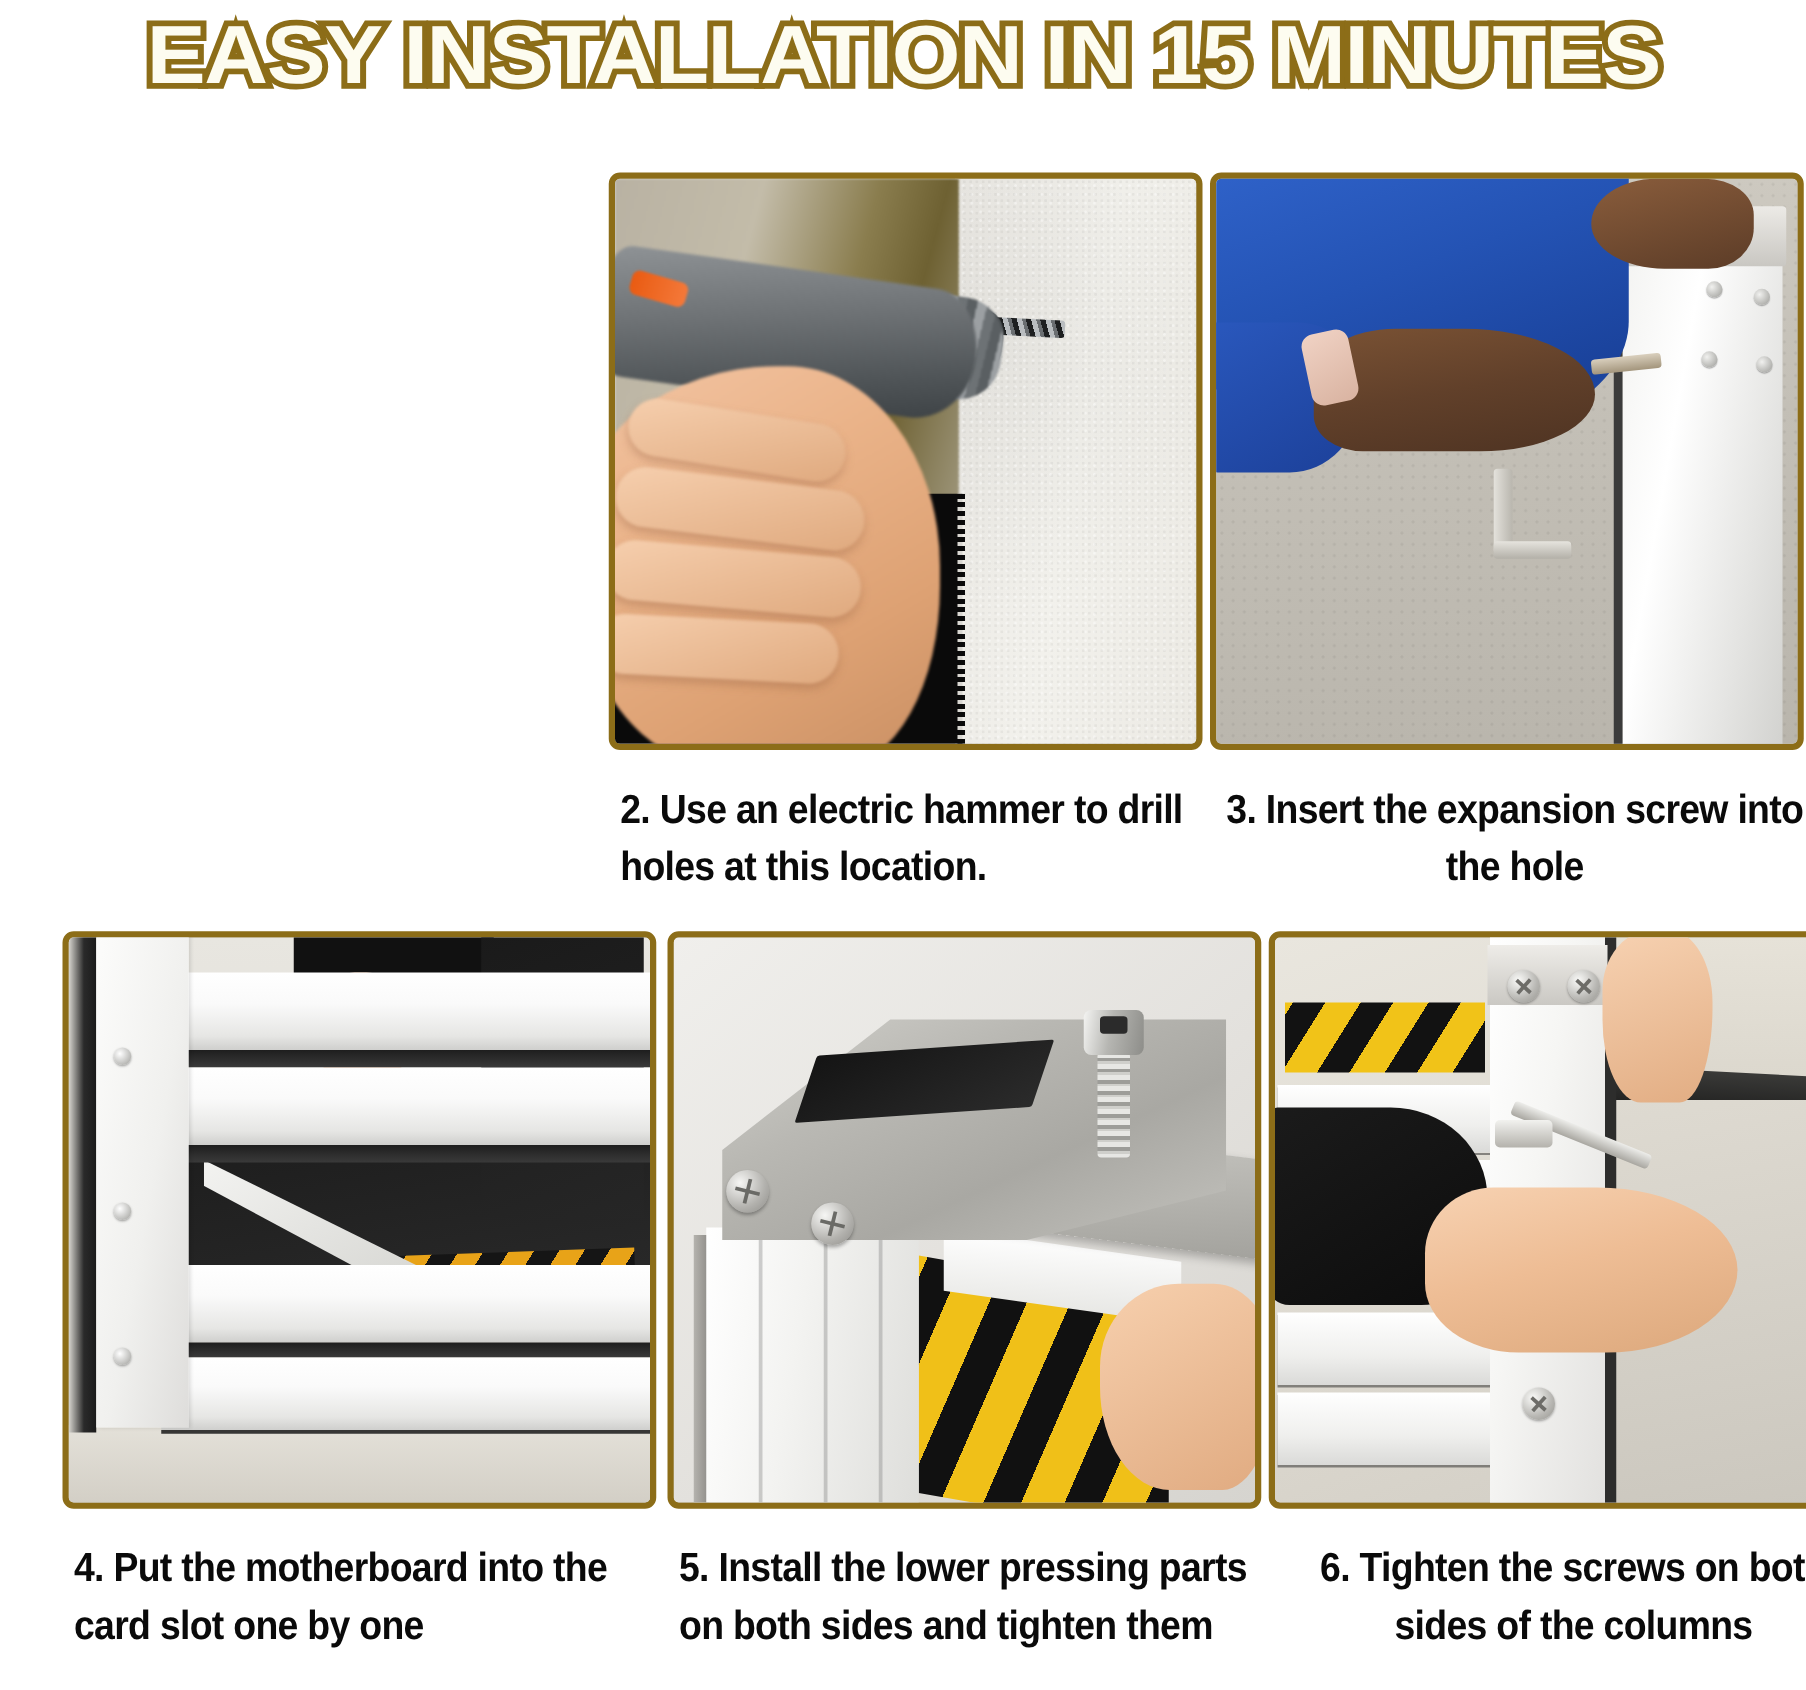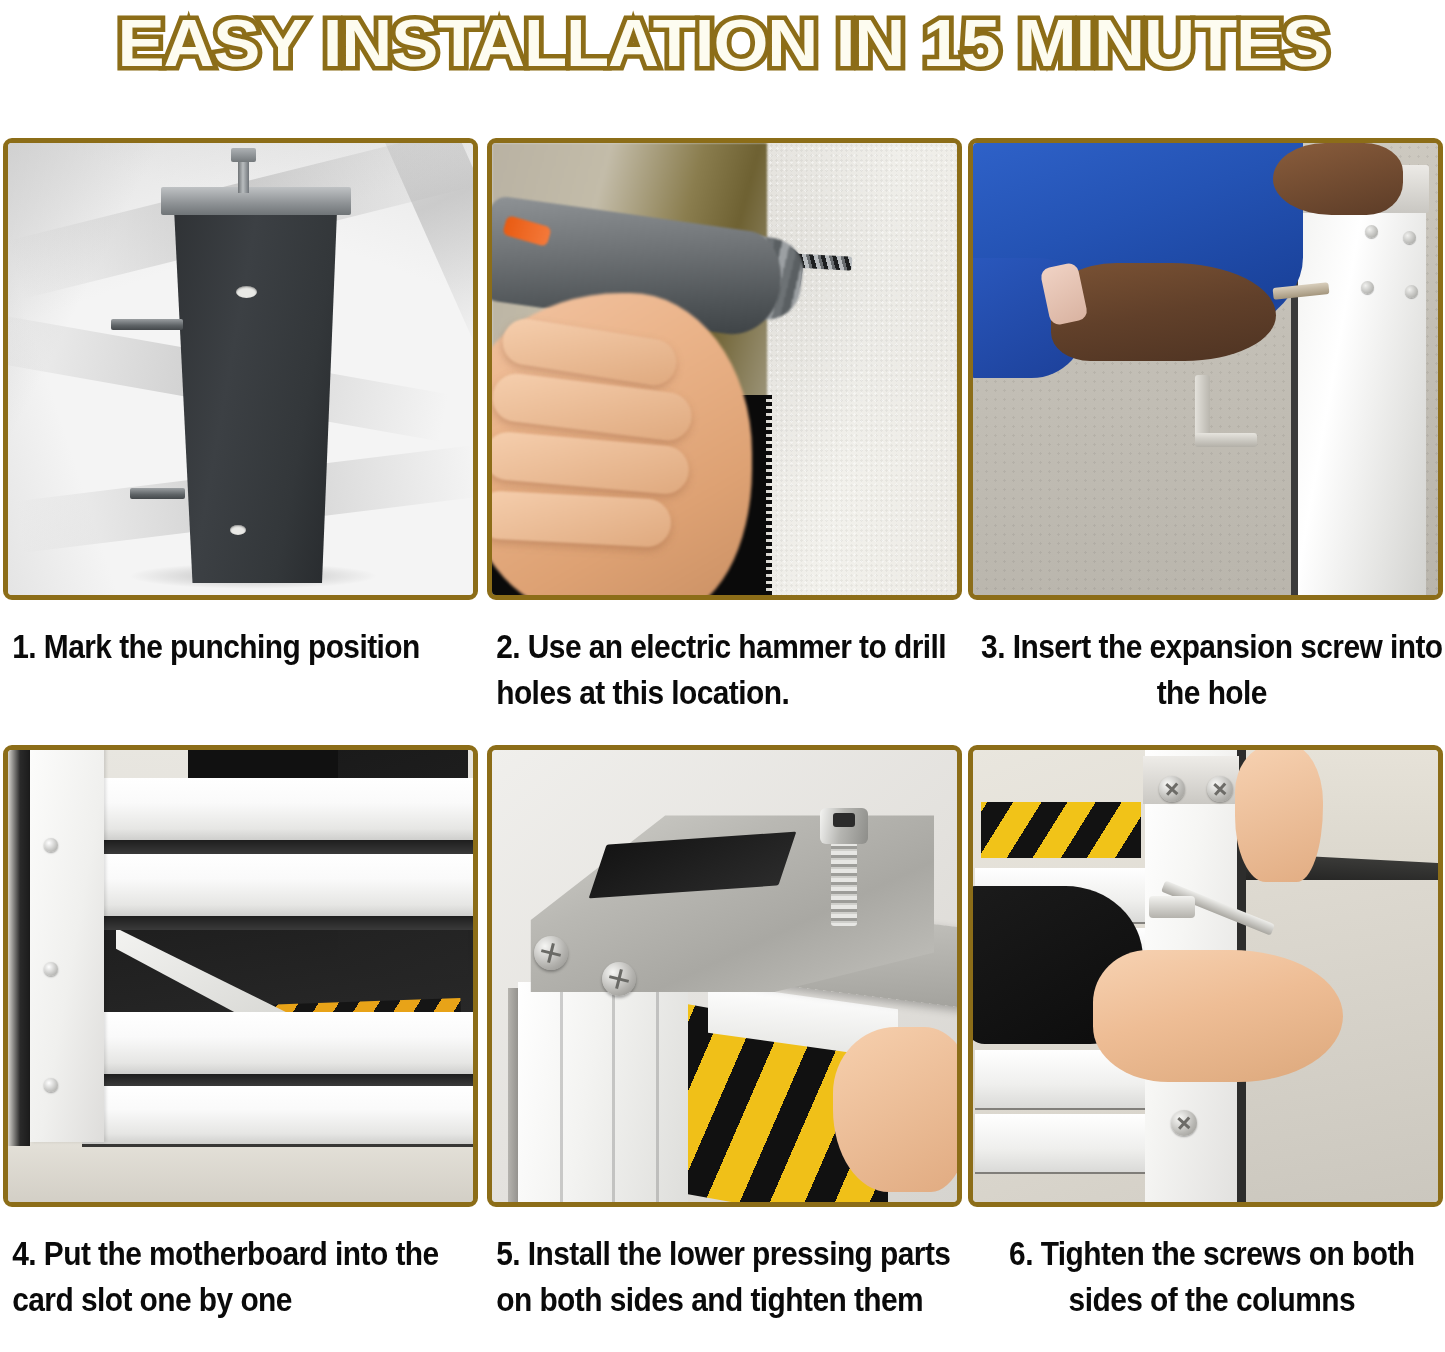--- a/index.html
+++ b/index.html
@@ -52,21 +52,21 @@
     height: 1266px;
   }
   .cell {
     position: absolute;
     width: 475px;
   }
   .cell.c1 { left: 3px;    }
   .cell.c2 { left: 487px;  }
   .cell.c3 { left: 968px; text-align: center;  }
   .cell.r1 { top: 52px;    }
-  .cell.r2 { top: 659px;   }
+  .cell.r2 { top: 659px; margin-left: 47px;   }
 
   .photo-frame {
     width: 475px;
     height: 462px;
     box-sizing: border-box;
     border: 5px solid #8C6D18;
     border-radius: 9px;
     overflow: hidden;
     position: relative;
     background: #d8d8d4;
@@ -580,41 +580,20 @@
 </style>
 </head>
 <body>
 
 <div class="title-bar">
   <div class="title-text">EASY INSTALLATION IN 15 MINUTES</div>
 </div>
 
 <div class="grid">
 
-  <div class="cell c1 r1">
-    <div class="photo-frame">
-      <div class="photo">
-        <div class="p1-bg"></div>
-        <div class="p1-crease" style="left:0;top:40px;width:470px;height:60px;transform:rotate(-14deg);"></div>
-        <div class="p1-crease" style="left:-30px;top:210px;width:470px;height:48px;transform:rotate(10deg);"></div>
-        <div class="p1-crease" style="left:10px;top:330px;width:460px;height:52px;transform:rotate(-7deg);"></div>
-        <div class="p1-crease" style="left:290px;top:20px;width:300px;height:70px;transform:rotate(66deg);"></div>
-        <div class="p1-shadow"></div>
-        <div class="p1-post"></div>
-        <div class="p1-cap"></div>
-        <div class="p1-bolt-top"></div>
-        <div class="p1-bolt-head"></div>
-        <div class="p1-stud" style="left:103px;top:176px;width:72px;"></div>
-        <div class="p1-stud" style="left:122px;top:345px;width:55px;"></div>
-        <div class="p1-hole" style="left:228px;top:143px;width:21px;height:12px;"></div>
-        <div class="p1-hole" style="left:222px;top:382px;width:16px;height:10px;"></div>
-      </div>
-    </div>
-    <div class="caption">1. Mark the punching position</div>
-  </div>
 
   <div class="cell c2 r1">
     <div class="photo-frame">
       <div class="photo">
         <div class="p2-wall"></div>
         <div class="p2-room"></div>
         <div class="p2-dark"></div>
         <div class="p2-bit"></div>
         <div class="p2-chucktip"></div>
         <div class="p2-chuck"></div>

